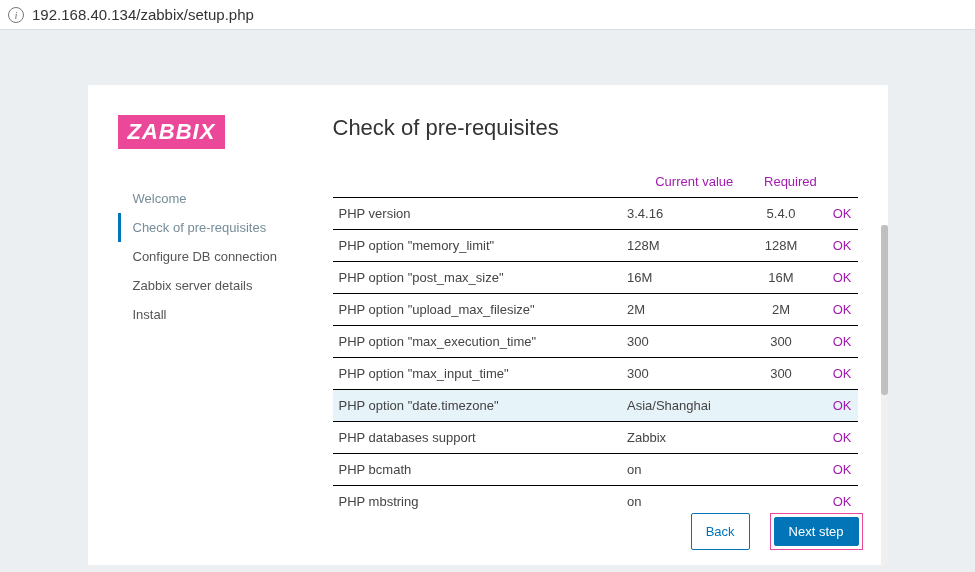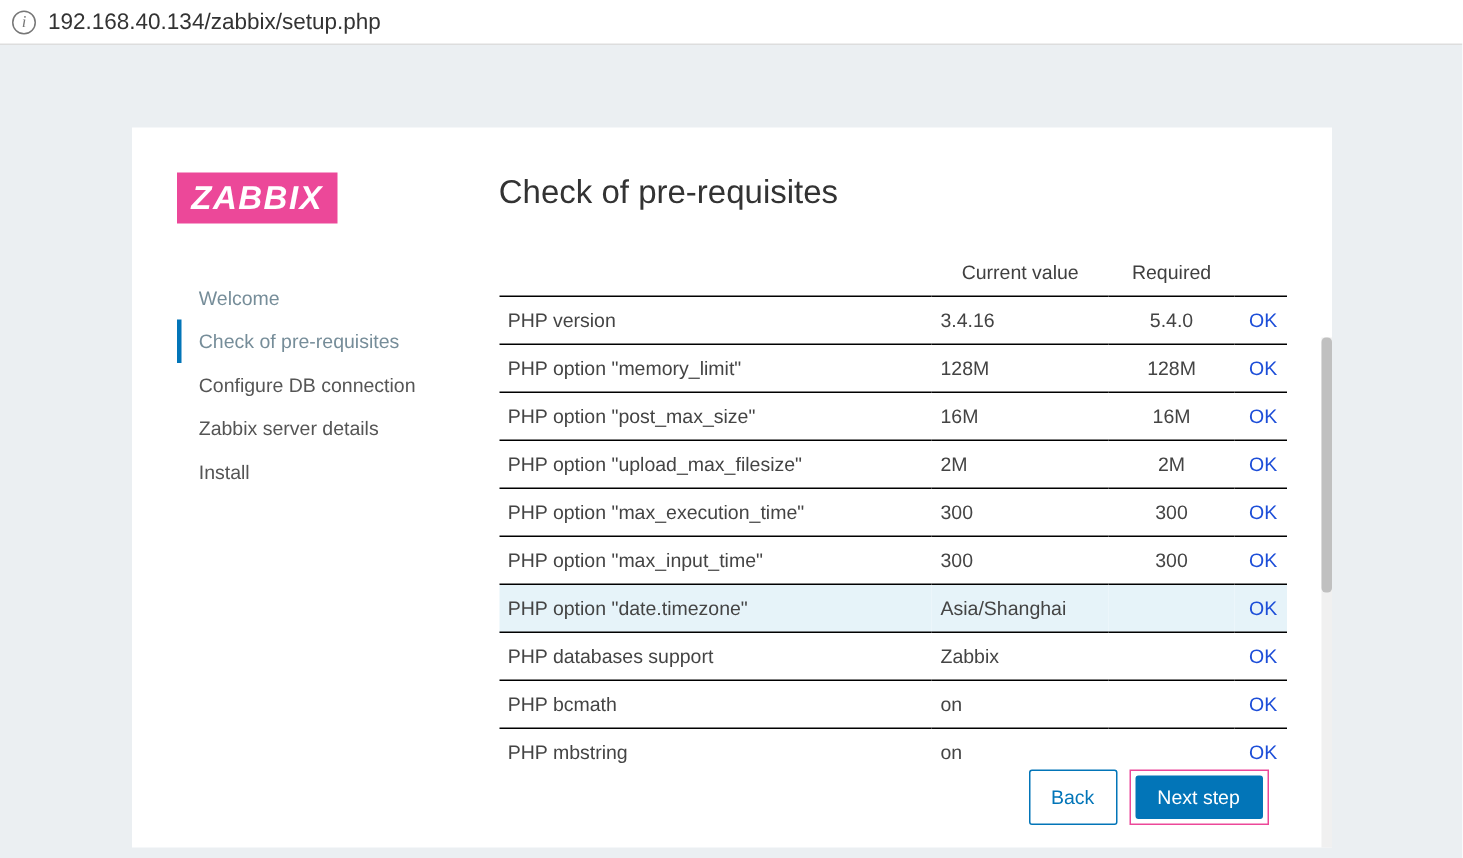--- a/index.html
+++ b/index.html
@@ -98,23 +98,23 @@
       font-size: 22px;
       font-weight: normal;
       color: #333;
       margin-bottom: 25px;
     }
     .req-table {
       width: 100%;
       border-collapse: collapse;
     }
     .req-table th {
-      text-align: center;
+      text-align: right;
       font-weight: normal;
-      color: #404040;
+      color: #a21caf;
       font-size: 13px;
       padding: 8px 6px;
     }
     .req-table td {
       padding: 8px 6px;
       font-size: 13px;
       color: #444;
       border-top: 1px solid #000000;
     }
     .req-table tr.highlight td {
@@ -128,28 +128,28 @@
     }
     .col-required {
       width: 85px;
       text-align: center;
     }
     .col-status {
       width: 35px;
       text-align: right;
     }
     .status-ok {
-      color: #1d4ed8;
+      color: #a21caf;
     }
     .button-row {
       position: absolute;
       bottom: 15px;
-      right: 42px;
-      display: flex;
-      gap: 8px;
+      right: 25px;
+      display: flex;
+      gap: 20px;
     }
     .btn {
       padding: 6px 14px;
       font-size: 13px;
       border-radius: 2px;
       cursor: pointer;
       border: 1px solid;
     }
     .btn-back {
       background: #fff;

